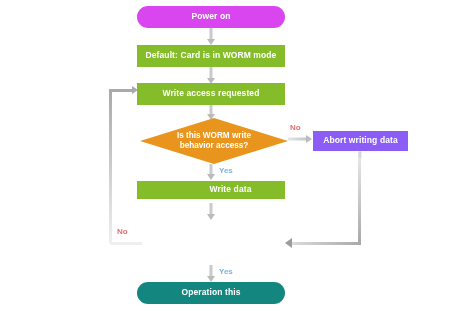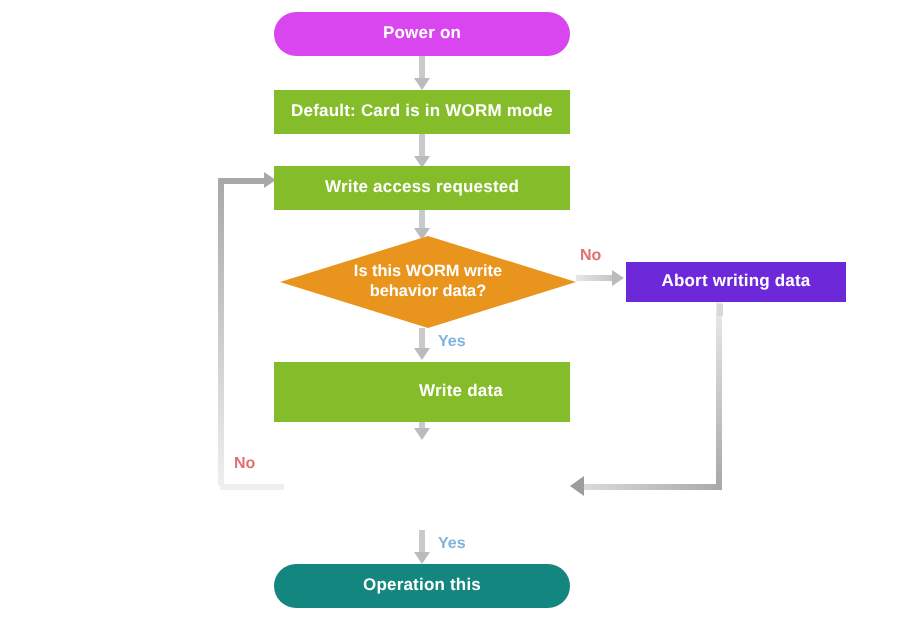--- a/index.html
+++ b/index.html
@@ -223,28 +223,28 @@
 
   <div class="node rect" style="left:137px; top:45px; width:148px; height:22px; background:#84bc2a;">
     <span>Default: Card is in WORM mode</span>
   </div>
 
   <div class="diamond-wrap" style="left:140px; top:118px; width:148px; height:46px;">
     <svg class="diamond-shape" viewBox="0 0 148 46" preserveAspectRatio="none">
       <polygon points="74,0 148,23 74,46 0,23" fill="#e8941d"></polygon>
     </svg>
     <div class="diamond-label">Is this WORM write
-behavior data?</div>
-  </div>
-
-  <div class="node rect" style="left:313px; top:131px; width:110px; height:20px; background:#6d28d9;">
+behavior access?</div>
+  </div>
+
+  <div class="node rect" style="left:313px; top:131px; width:95px; height:20px; background:#8b5cf6;">
     <span>Abort writing data</span>
   </div>
 
-  <div class="node rect" style="left:137px; top:181px; width:148px; height:30px; background:#84bc2a;padding-left:39px;">
+  <div class="node rect" style="left:137px; top:181px; width:148px; height:18px; background:#84bc2a;padding-left:39px;">
     <span>Write data</span>
   </div>
 
 
   <div class="node pill" style="left:137px; top:282px; width:148px; height:22px; background:#13877f;">
     <span>Operation this</span>
   </div>
 
   <div class="edge-label lbl-no" style="left:290px; top:123px;">No</div>
 

